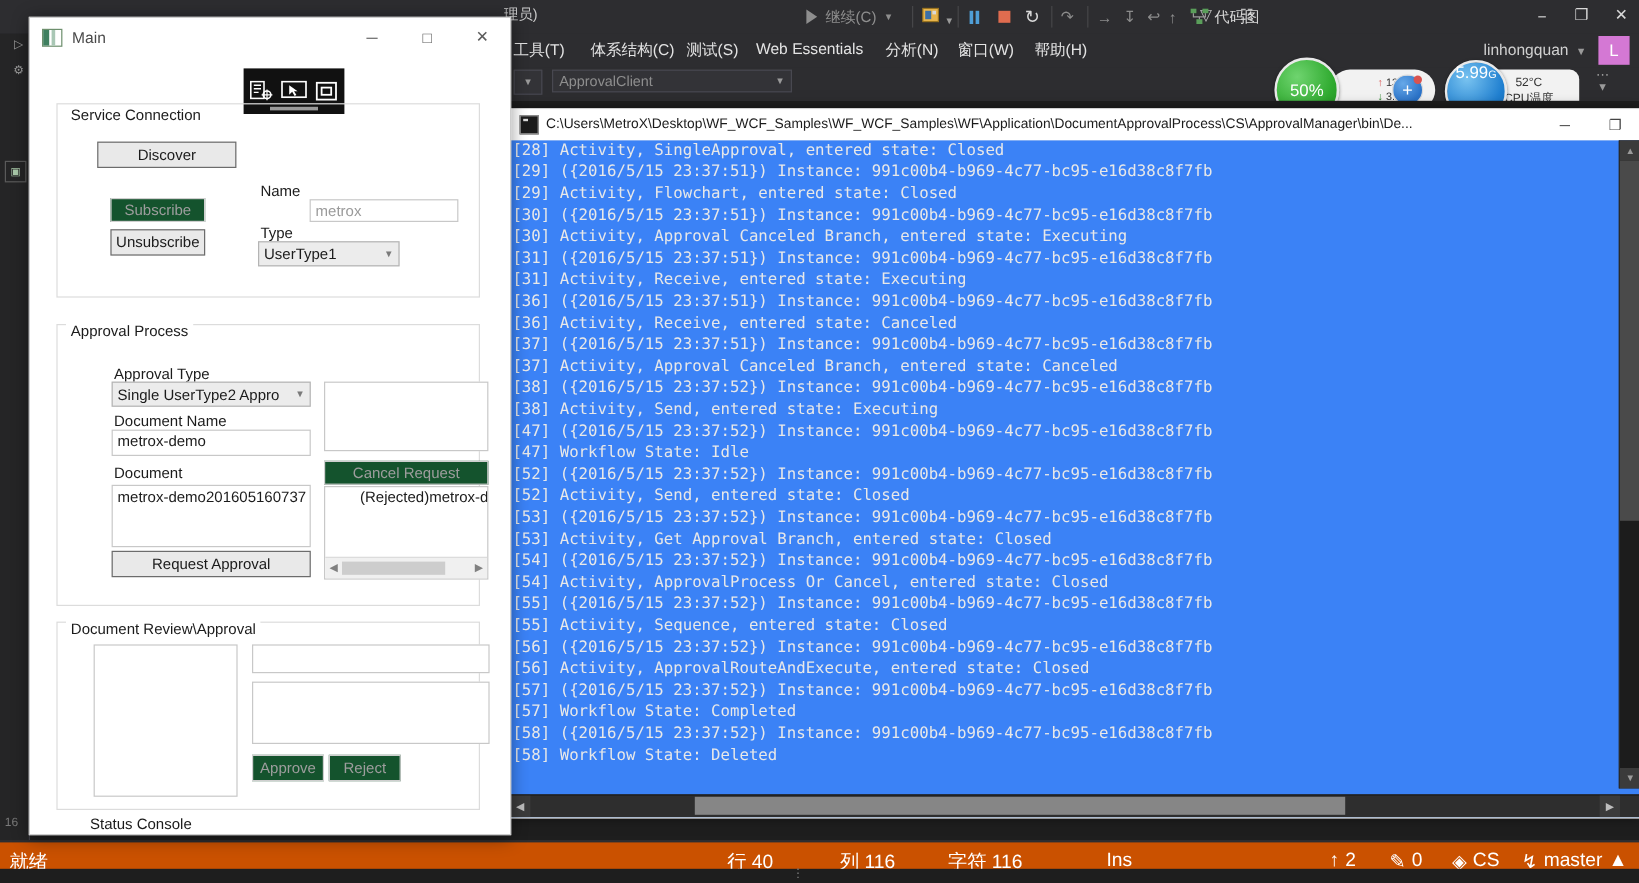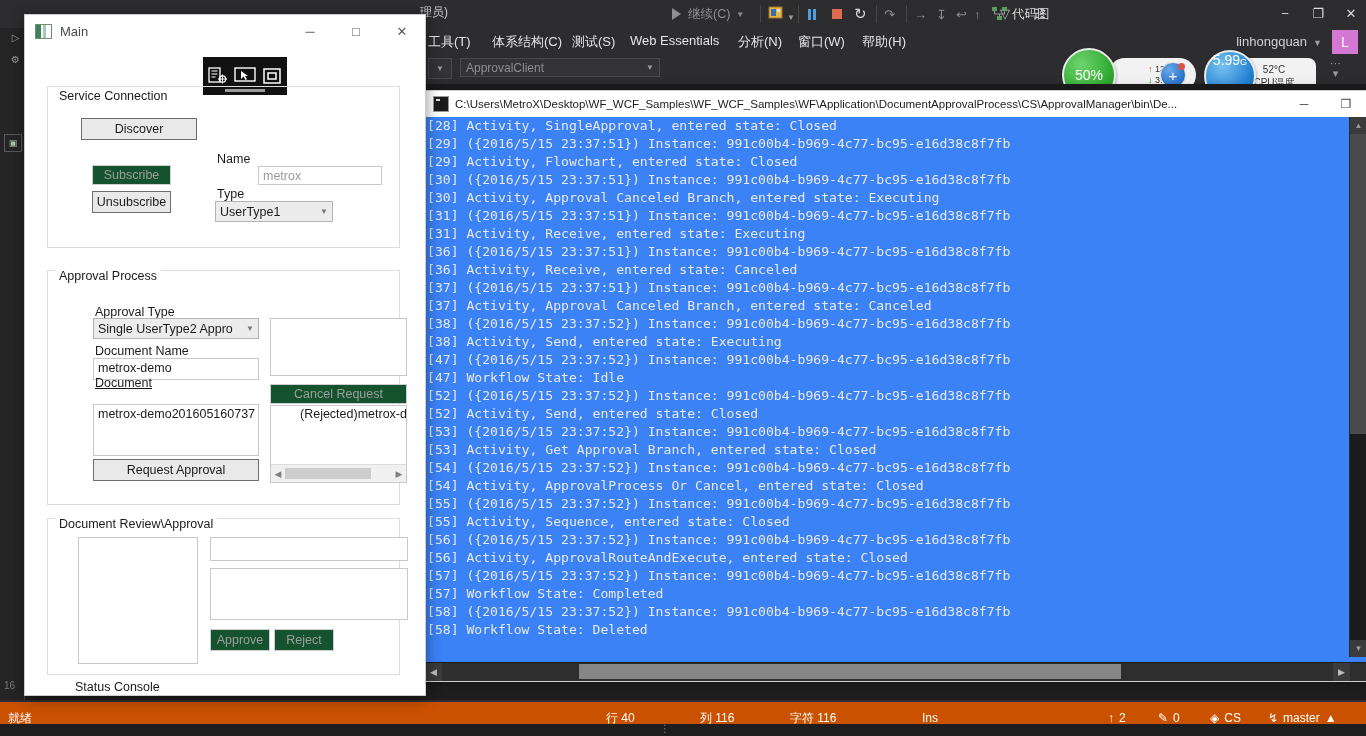--- a/index.html
+++ b/index.html
@@ -81,21 +81,21 @@
   #dock-strip{position:absolute;left:0;top:28px;width:24px;height:672px;background:#252526;
      border-right:1px solid #3f3f46;}
   .dock-tab{position:absolute;left:3px;width:18px;color:#9a9a9a;font-size:10px;
      writing-mode:vertical-rl;text-orientation:mixed;white-space:nowrap;}
   .dock-icon{position:absolute;left:4px;width:16px;height:16px;border:1px solid #5a5a5a;
      color:#a8c8a8;font-size:9px;display:flex;align-items:center;justify-content:center;}
   #vs-editor-bg{position:absolute;left:24px;top:84px;width:1342px;height:616px;background:#1e1e1e;}
   #editor-linenum{position:absolute;left:4px;top:680px;color:#7a7a7a;font-size:10px;}
   
   #vs-status{position:absolute;left:0;top:702px;width:1366px;height:32px;background:#ca5100;
-     display:flex;align-items:center;color:#fff;font-size:12px;}
+     display:flex;align-items:center;color:#fff;font-size:16px;}
   .st{position:absolute;white-space:nowrap;display:flex;align-items:center;gap:5px;}
   #vs-bottom{position:absolute;left:0;top:724px;width:1366px;height:12px;background:#1e1e1e;}
   #vs-bottom .bt{position:absolute;color:#808080;font-size:10px;}
 
   
   #console-win{position:absolute;left:424px;top:90px;width:942px;height:590px;
      background:#f0f0f0;border:1px solid #cfcfcf;box-shadow:0 0 10px rgba(0,0,0,.5);}
   #console-title{position:relative;height:26px;background:#ffffff;display:flex;align-items:center;
      border-bottom:1px solid #e8e8e8;}
   #console-title .ct-ico{width:14px;height:14px;margin:0 6px 0 8px;background:#1b1b1b;
@@ -386,21 +386,21 @@
   <div class="gbox" style="left:22px;top:255px;width:351px;height:233px;"></div>
   <div class="glabel" style="left:30px;top:254px;">Approval Process</div>
 
   <div class="fld-label" style="left:70px;top:290px;">Approval Type</div>
   <div class="cbox" style="left:68px;top:303px;width:166px;height:21px;">
     <span>Single UserType2 Appro</span>
     <span class="cb-ar">▼</span>
   </div>
   <div class="fld-label" style="left:70px;top:329px;">Document Name</div>
   <div class="tbox" style="left:68px;top:343px;width:166px;height:22px;">metrox-demo</div>
-  <div class="fld-label" style="left:70px;top:361px;text-decoration:underline;">Document</div>
+  <div class="fld-label" style="left:70px;top:372px;">Document</div>
   <div class="tbox" style="left:68px;top:389px;width:166px;height:52px;">metrox-demo201605160737</div>
   <div class="btn strong" style="left:68px;top:444px;width:166px;height:22px;">Request Approval</div>
 
   <div class="lbox" style="left:245px;top:303px;width:137px;height:58px;"></div>
   <div class="btn disabled" style="left:245px;top:369px;width:137px;height:20px;">Cancel Request</div>
   <div class="lbox" style="left:245px;top:390px;width:137px;height:78px;padding-left:26px;">
     <div class="lb-item">(Rejected)metrox-dem</div>
     <div class="mini-h">
       <span class="ar">◀</span>
       <span class="thumb" style="width:86px;"></span>

